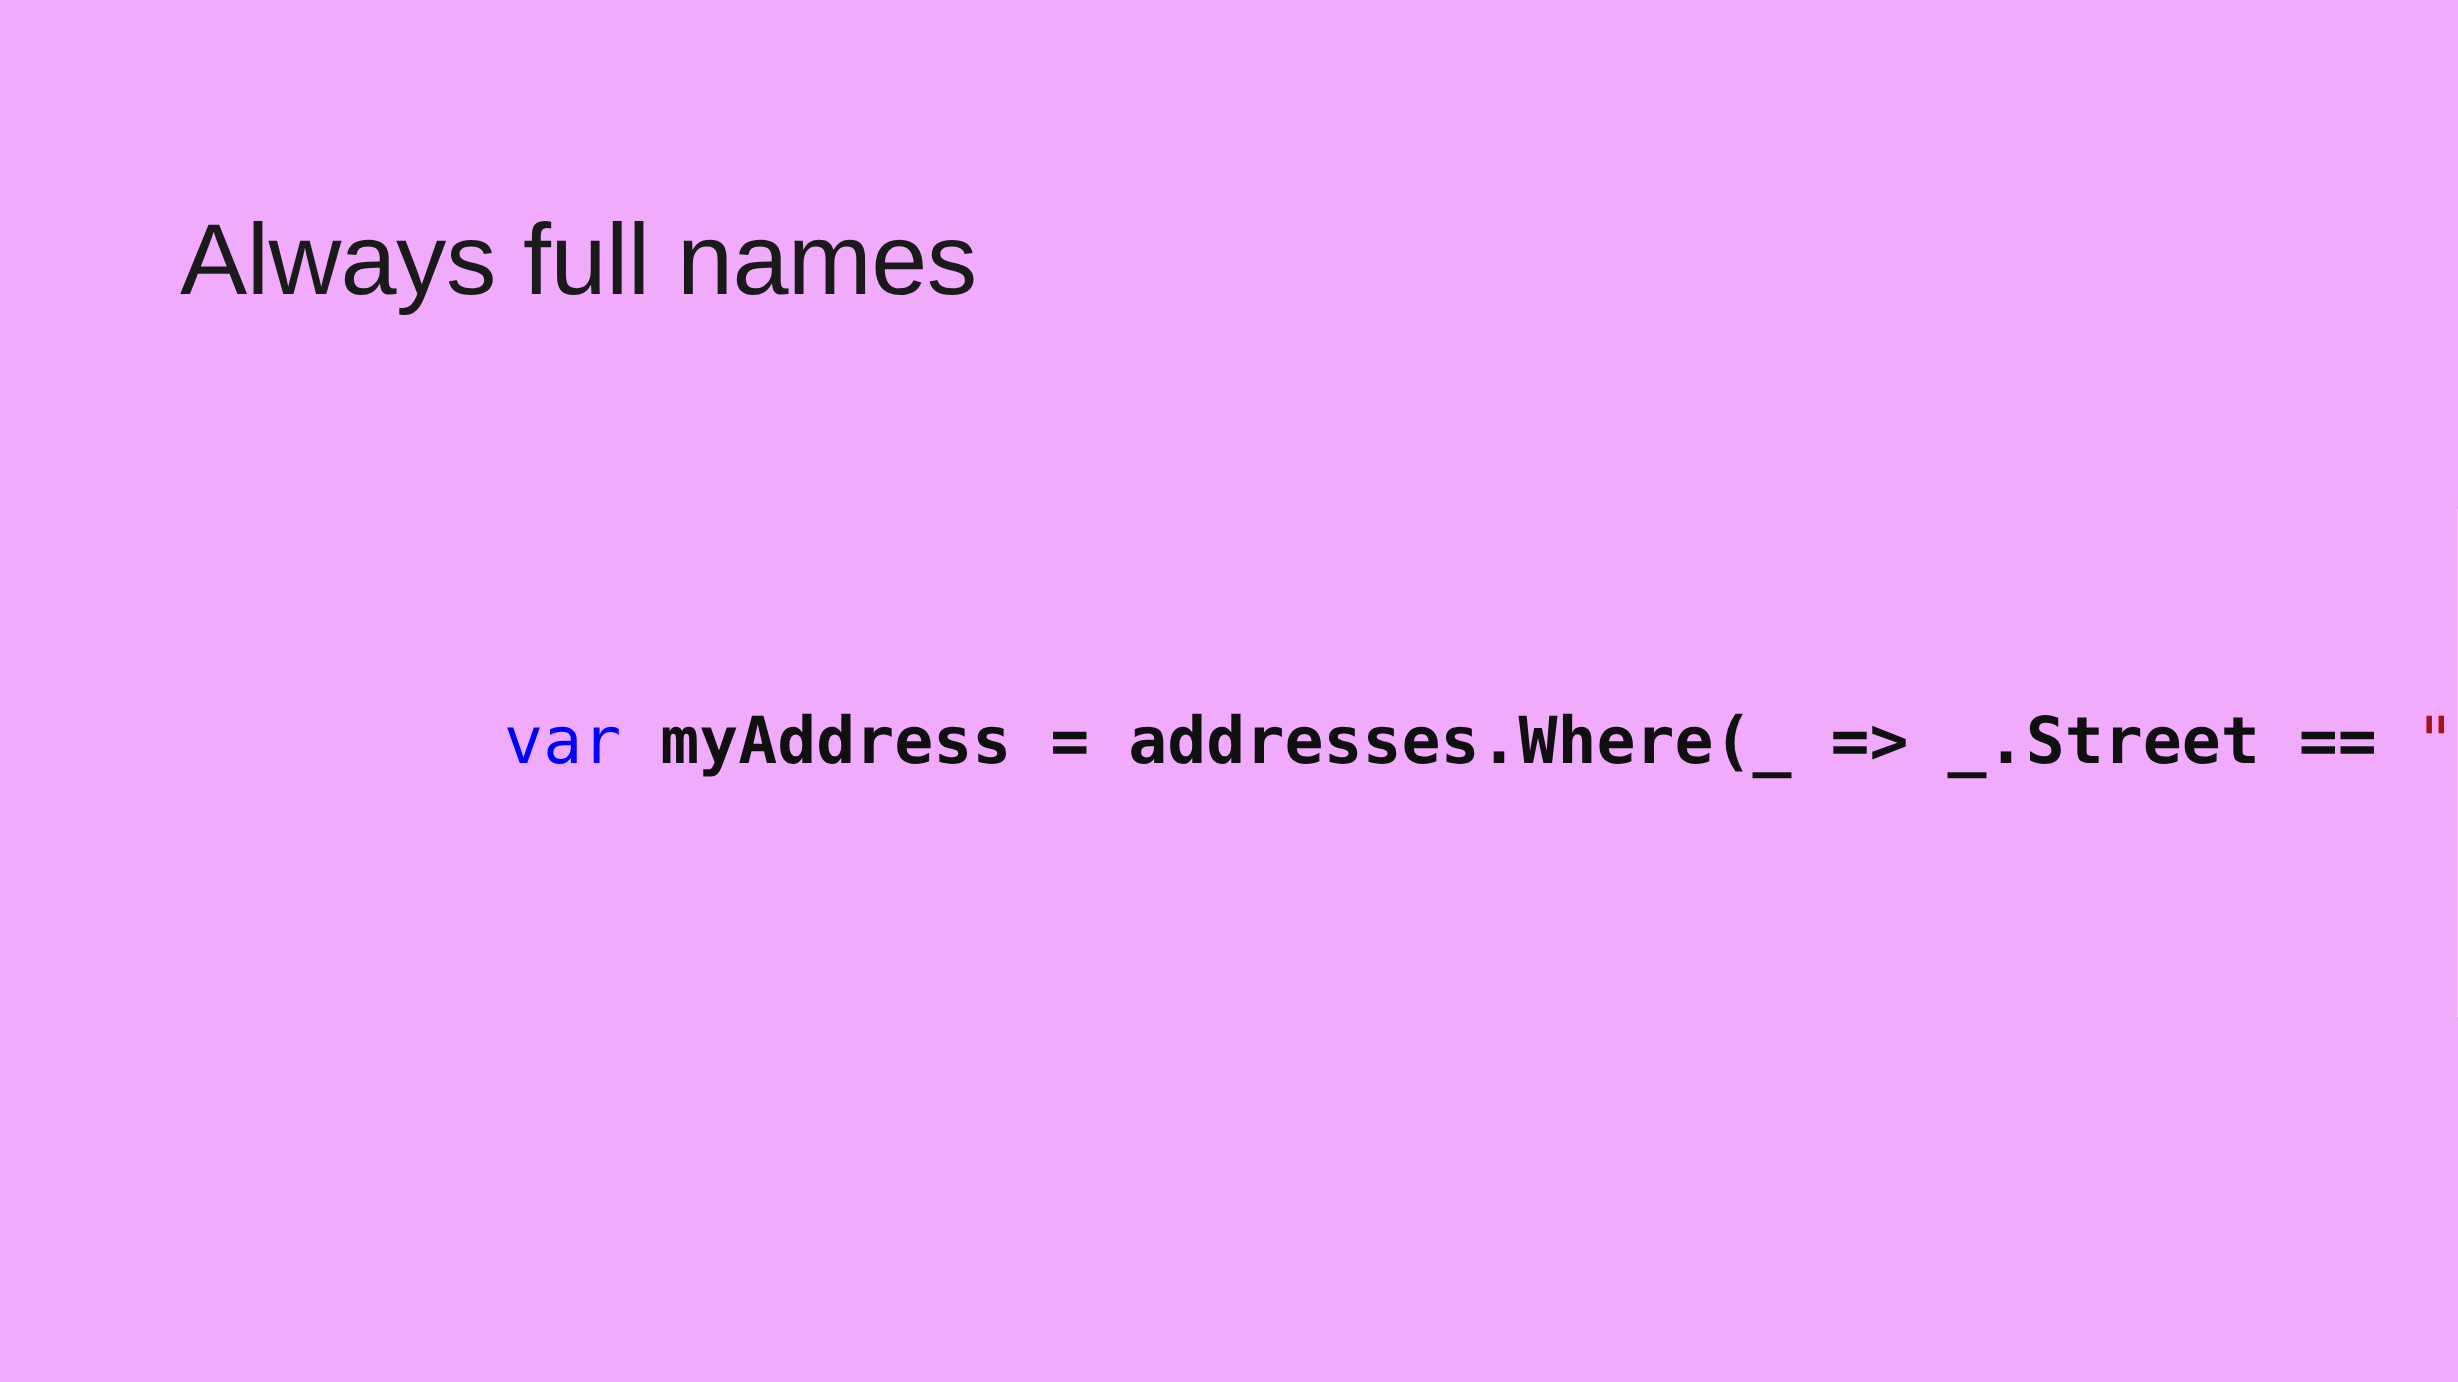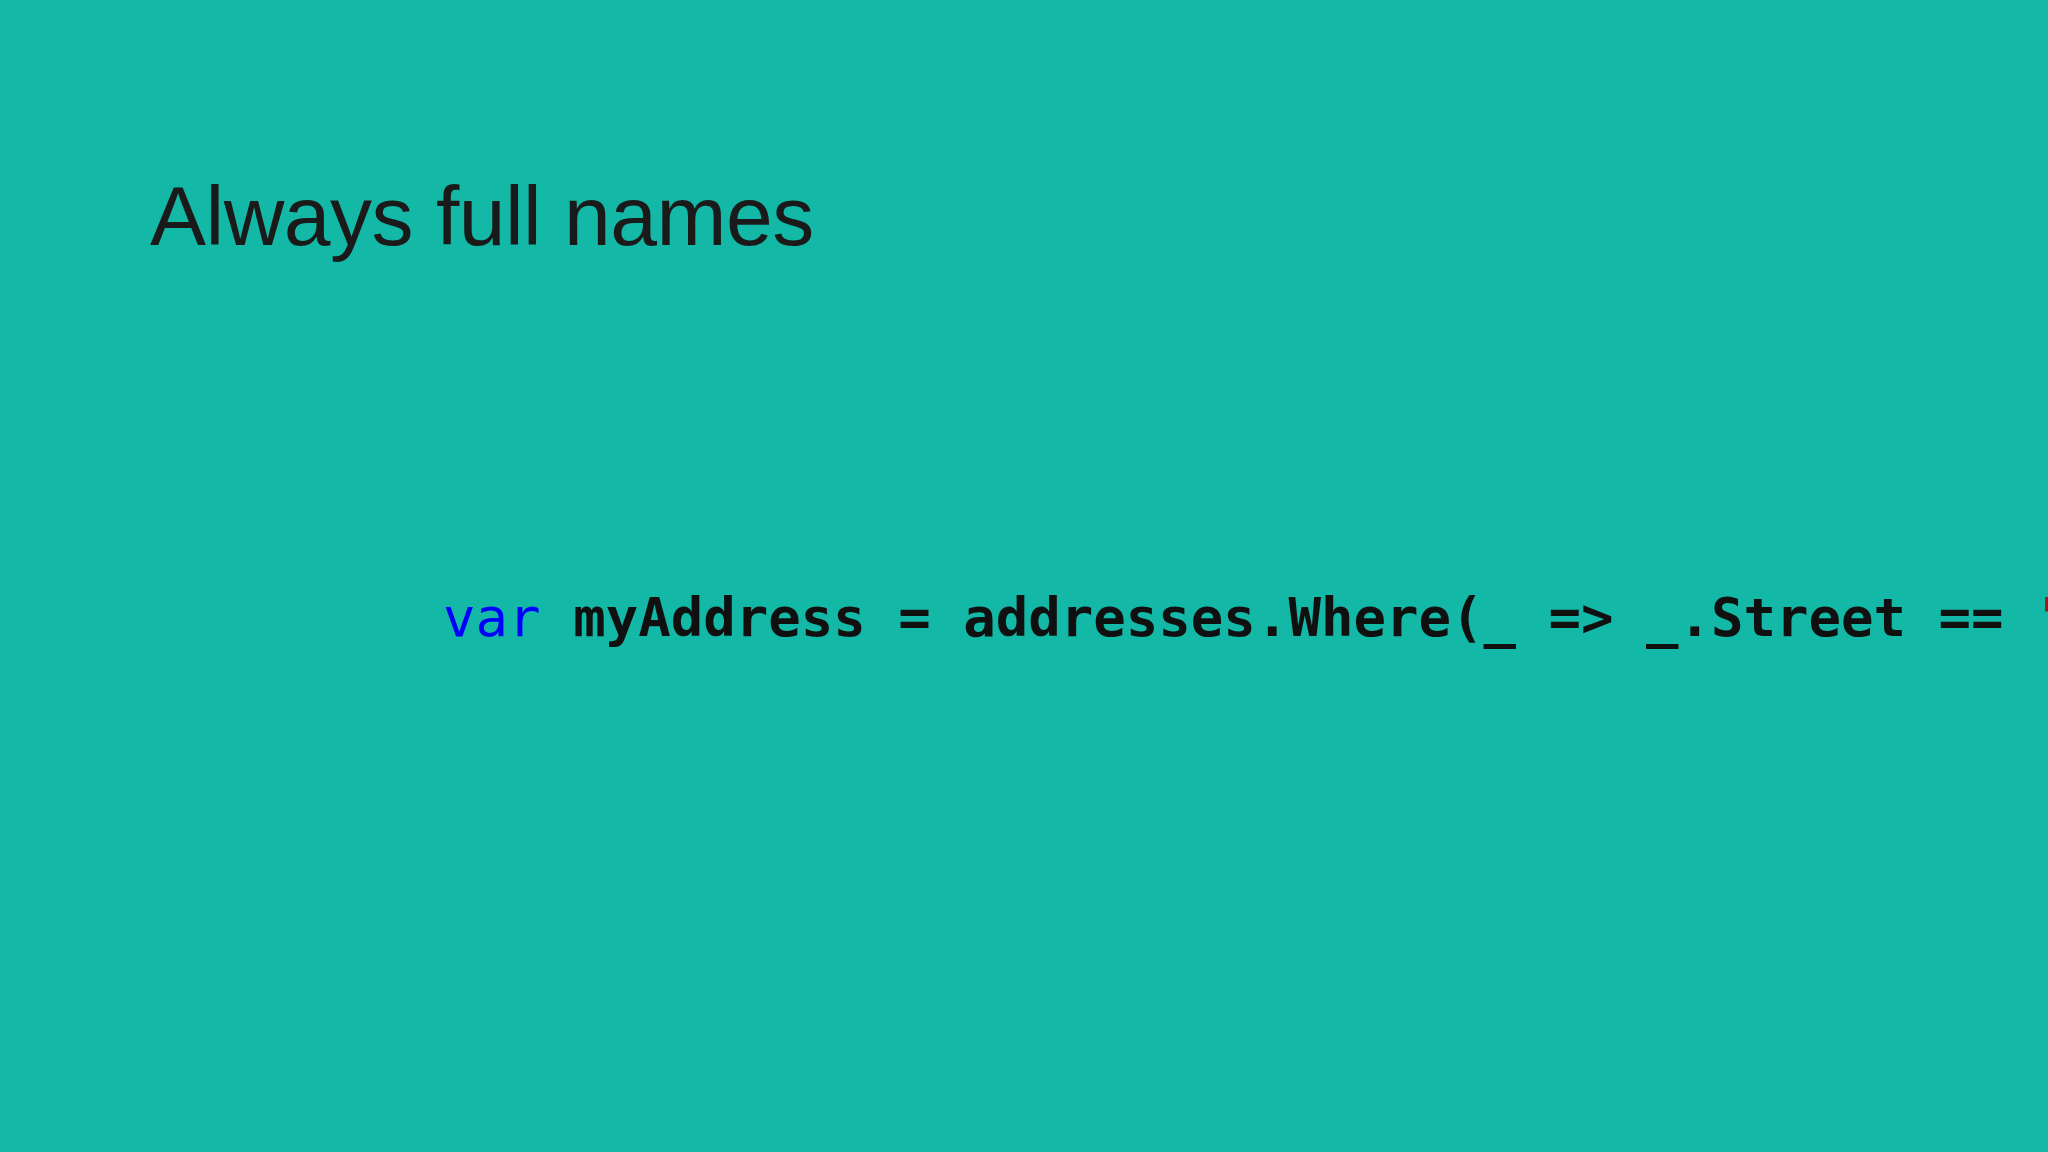--- a/index.html
+++ b/index.html
@@ -11,21 +11,21 @@
     height: 1152px;
     background: #FFFFFF;
     font-family: "Liberation Sans", sans-serif;
     overflow: hidden;
     position: relative;
   }
 
   .slide {
     position: absolute;
     inset: 0;
-    background: #14b8a6;
+    background: #f0abfc;
   }
 
   .slide-title {
     position: absolute;
     left: 150px;
     top: 112px;
     font-family: "Liberation Sans", sans-serif;
     font-weight: 300;
     font-size: 84px;
     line-height: 96px;
@@ -52,21 +52,21 @@
 
   .code-block.block-two {
     margin-top: 104px;
   }
 
   .code-line {
     white-space: pre;
     display: block;
   }
 
-  .tok-keyword { color: #0000FF; margin-left: 23px; }
+  .tok-keyword { color: #0000FF; }
   .tok-string  { color: #A31515; }
   .tok-plain   { color: #101010; font-weight: bold; }
 </style>
 </head>
 <body>
 
 <div class="slide">
 
   <h1 class="slide-title">Always full names</h1>
 

